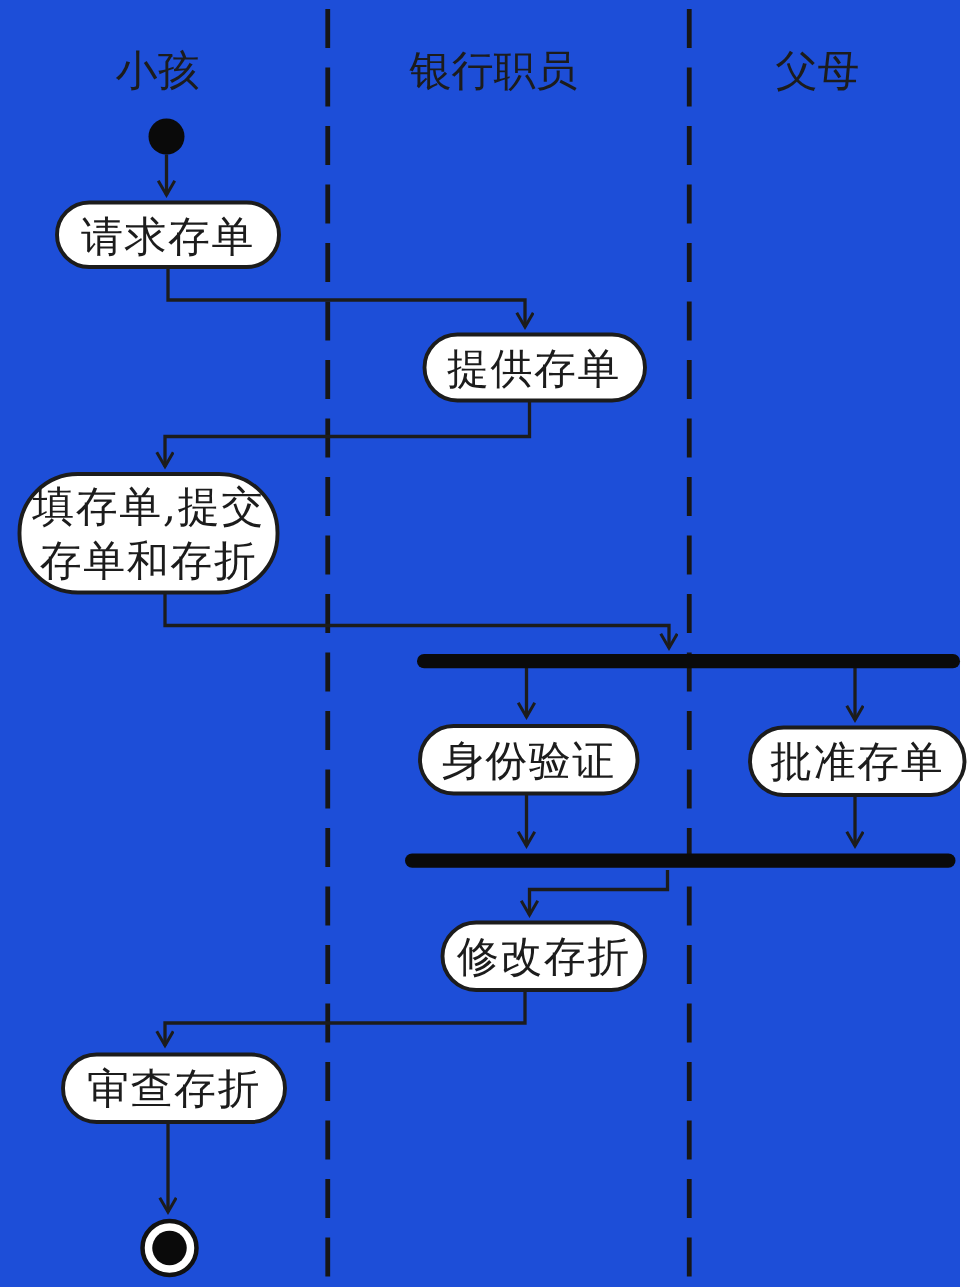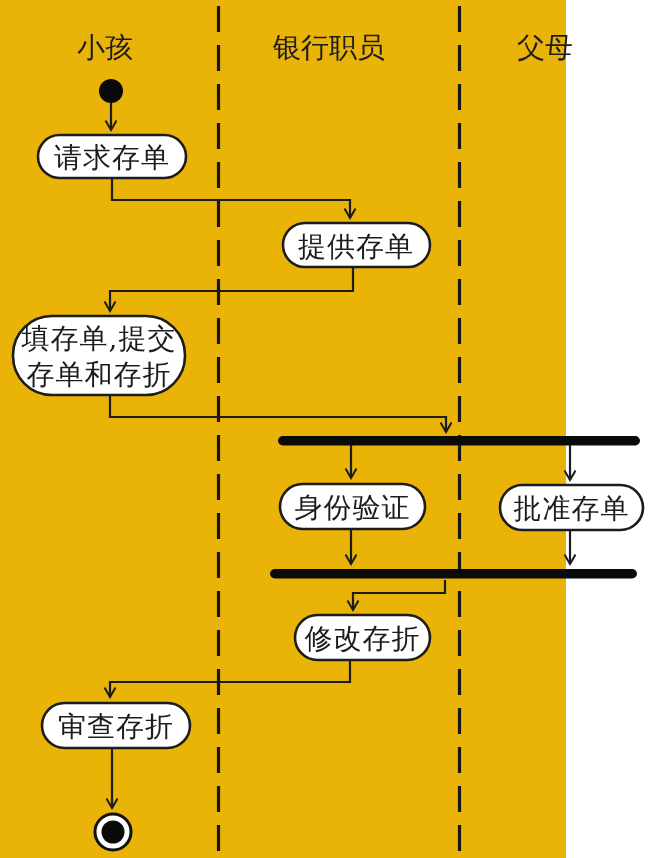--- a/index.html
+++ b/index.html
@@ -5,23 +5,23 @@
   html, body {
     margin: 0;
     padding: 0;
     background: #ffffff;
     width: 650px;
     height: 858px;
     overflow: hidden;
   }
   .canvas {
     position: relative;
-    width: 566px;
+    width: 640px;
     height: 858px;
-    background: #eab308;
+    background: #1d4ed8;
   }
   svg { display: block; }
   .lane-line {
     stroke: #161616;
     stroke-width: 3.2;
     stroke-dasharray: 26 13;
     fill: none;
   }
   .edge {
     fill: none;

